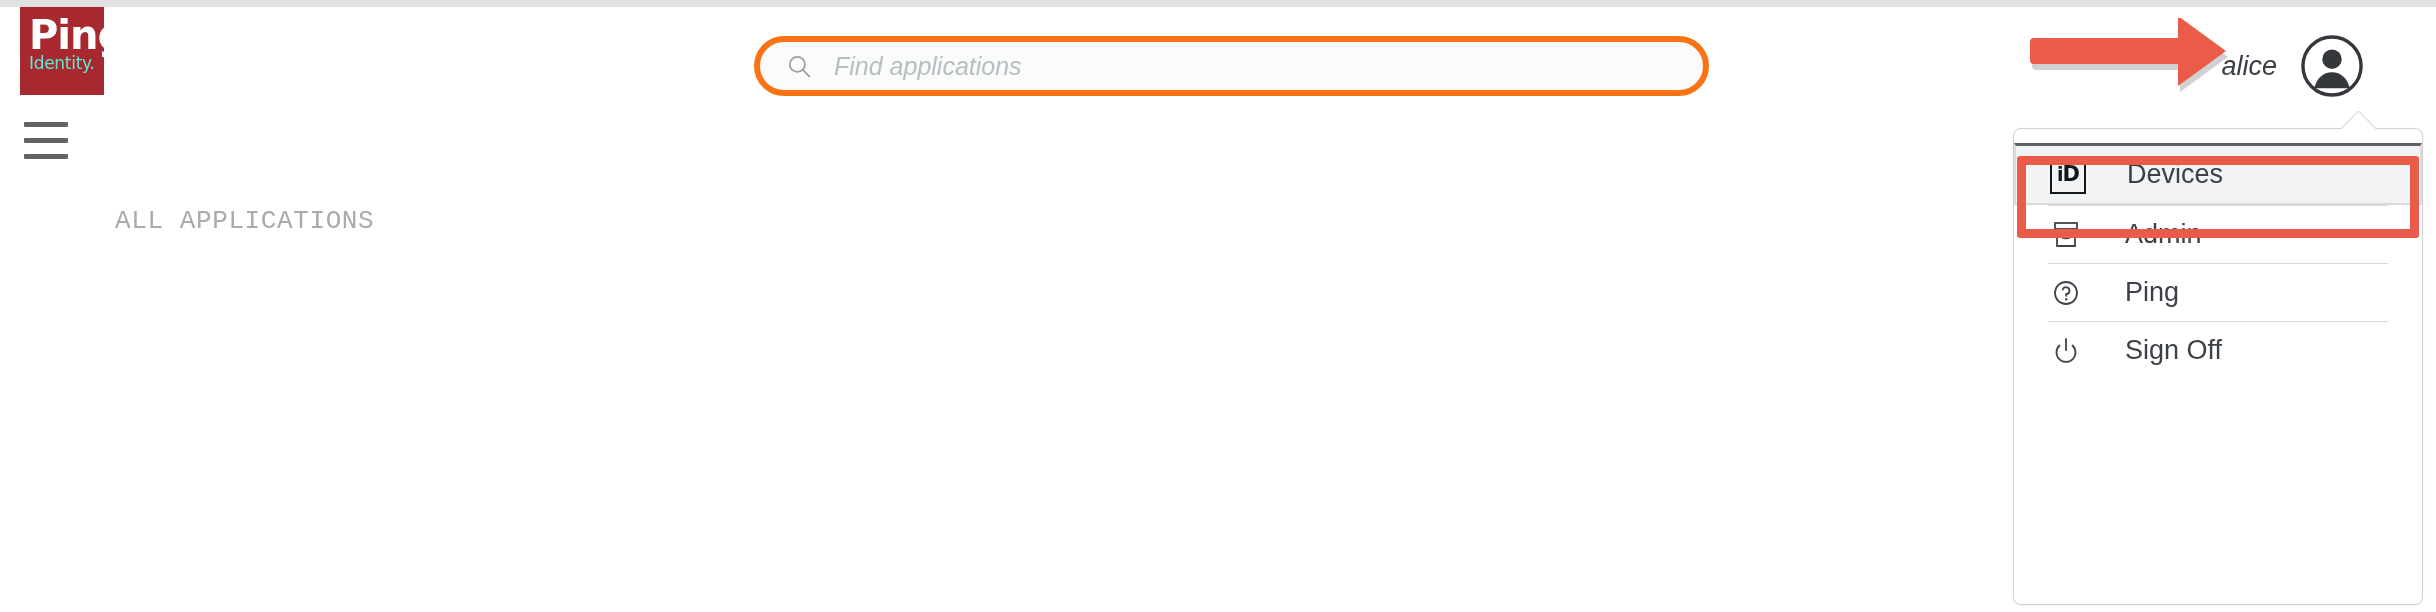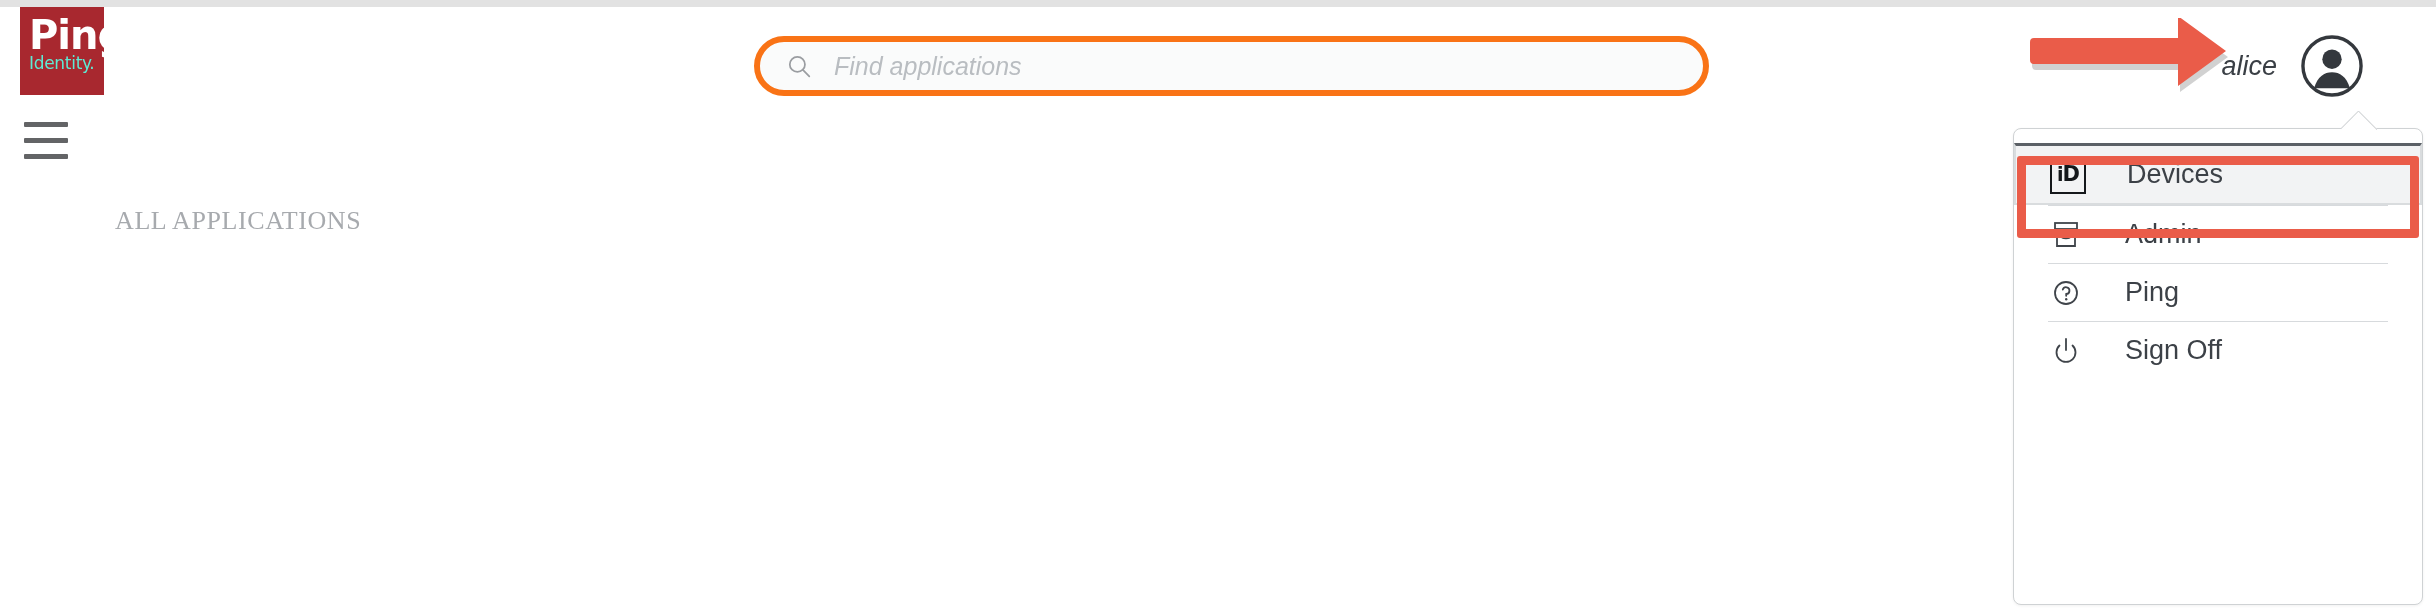--- a/index.html
+++ b/index.html
@@ -152,21 +152,21 @@
   }
 
   
   .all-apps {
     position: absolute;
     left: 115px;
     top: 206px;
     font-size: 26px;
     letter-spacing: 0.6px;
     color: #a7aaae;
-    font-family: Liberation Serif, serif;
+    font-family: Liberation Mono, monospace;
   }
 
   
   .dropdown {
     position: absolute;
     left: 2013px;
     top: 128px;
     width: 410px;
     height: 477px;
     background: #ffffff;

